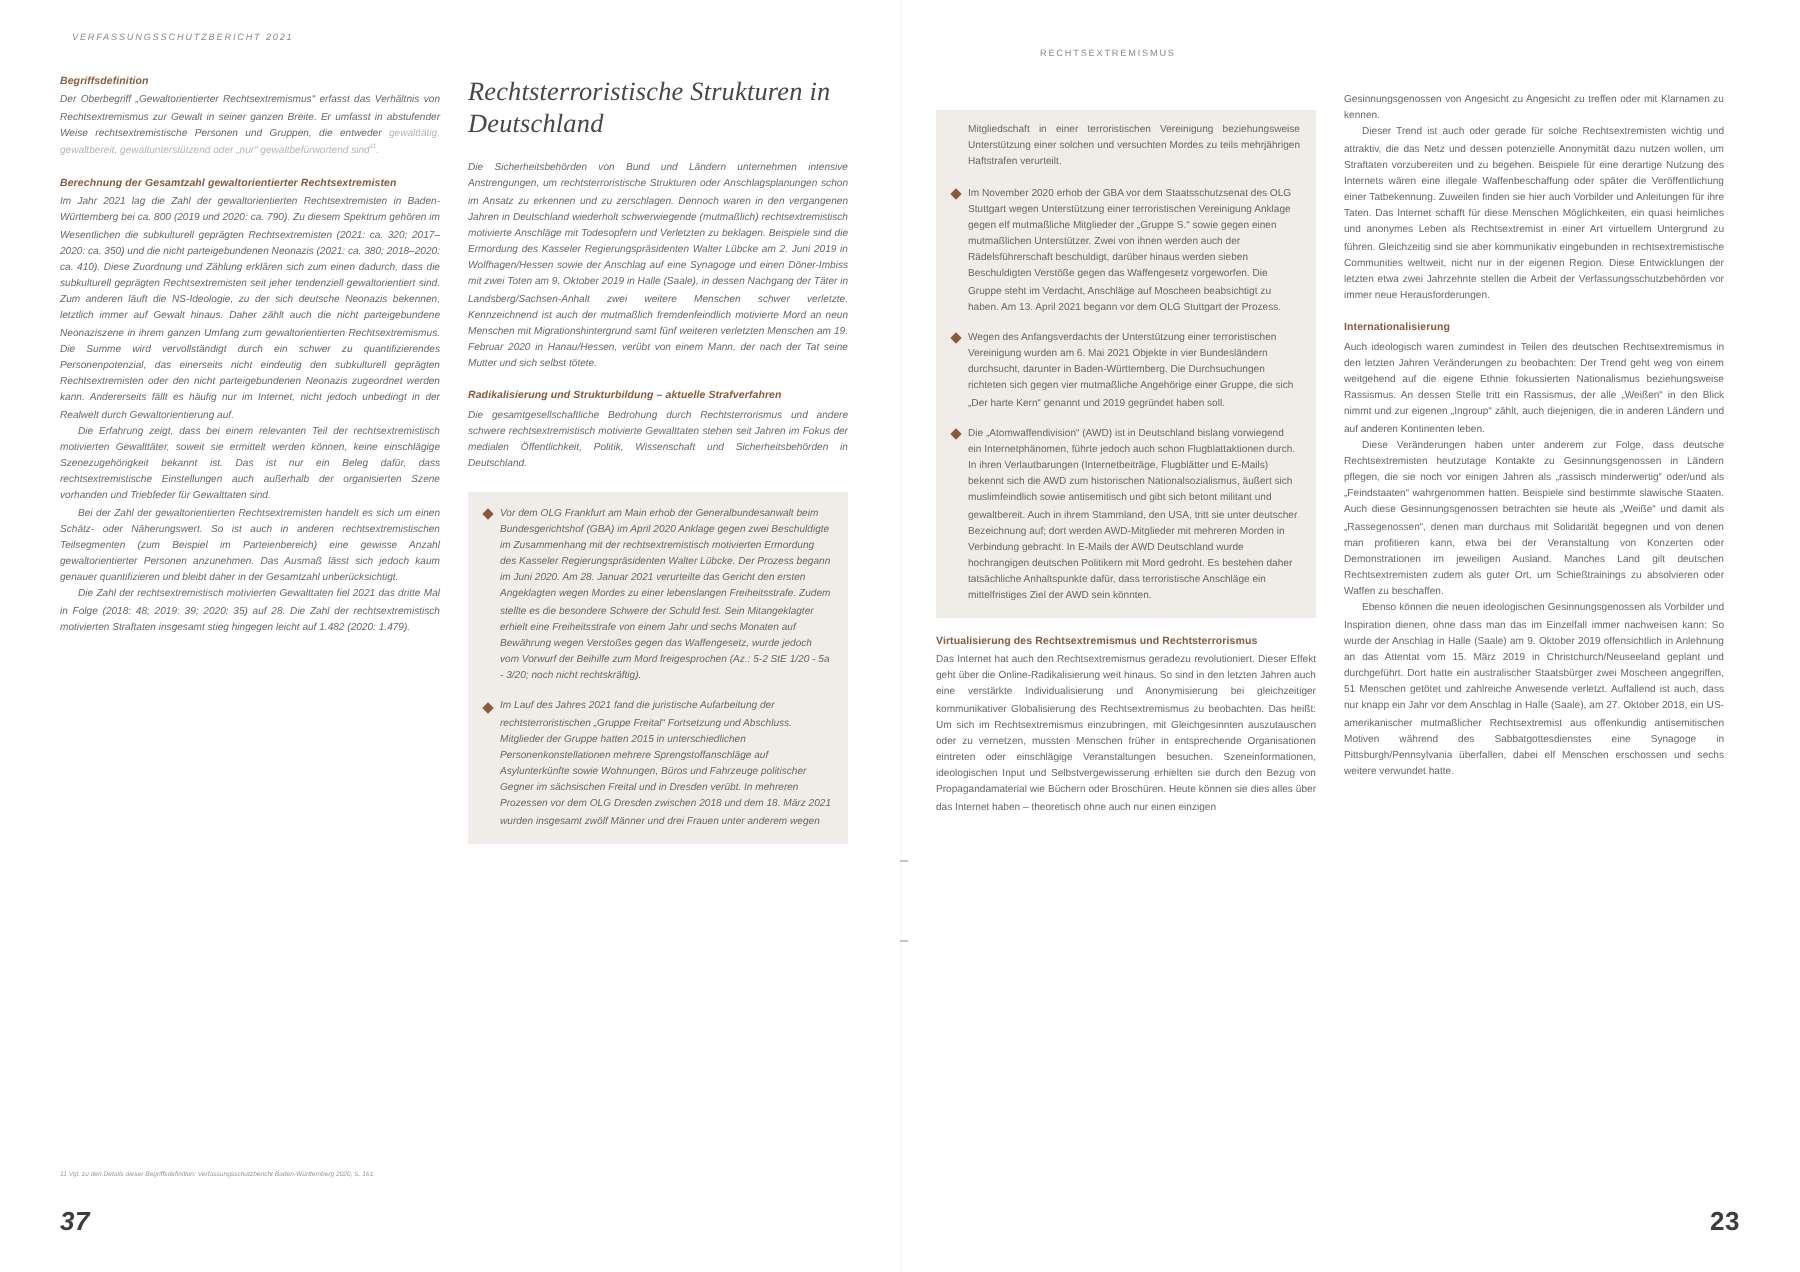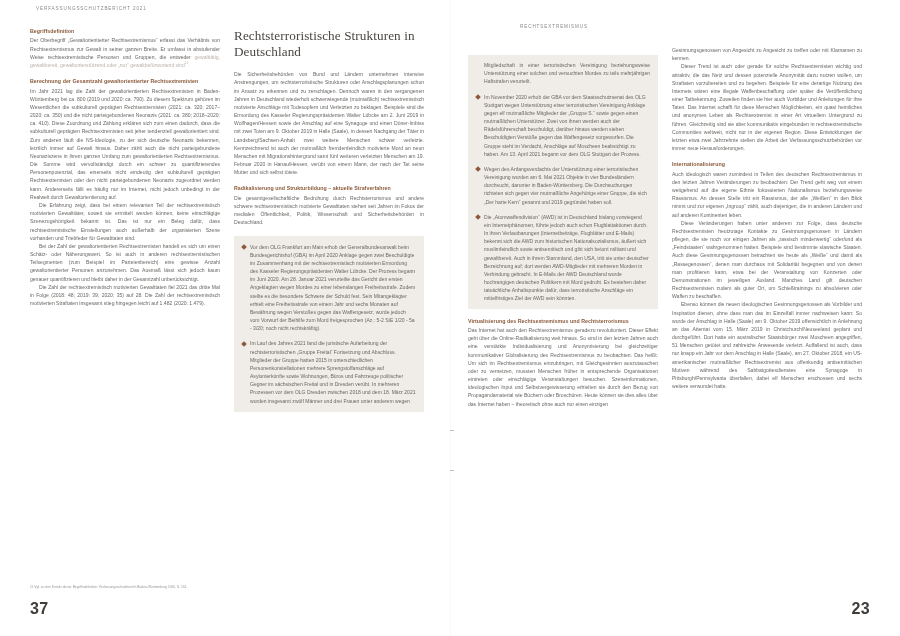--- a/index.html
+++ b/index.html
@@ -18,21 +18,21 @@
     inset: 0;
     display: flex;
   }
   .page {
     position: relative;
     width: 450px;
     height: 636px;
     background: #ffffff;
     box-sizing: border-box;
   }
-  .page-left  { padding: 4px 18px 0 30px; }
+  .page-left  { padding: 14px 18px 0 30px; font-style: italic; }
   .page-right { padding: 22px 30px 0 18px; }
 
   .gutter-shadow {
     position: absolute;
     left: 450px; top: 0;
     width: 1px; height: 636px;
     background: linear-gradient(to right, rgba(0,0,0,0.05), rgba(0,0,0,0.0));
     pointer-events: none;
   }
 
@@ -134,21 +134,21 @@
     line-height: 1.5;
     color: #9c9792;
     text-align: left;
     padding-left: 3px;
     text-indent: -3px;
   }
 
   .folio {
     position: absolute;
     bottom: 18px;
-    font-size: 16px;
+    font-size: 13px;
     font-weight: bold;
     color: #3f3c39;
     letter-spacing: 0.3px;
   }
   .folio.left  { left: 30px; }
   .folio.right { right: 30px; }
 
   .crop-mark {
     position: absolute;
     width: 4px; height: 1px;

